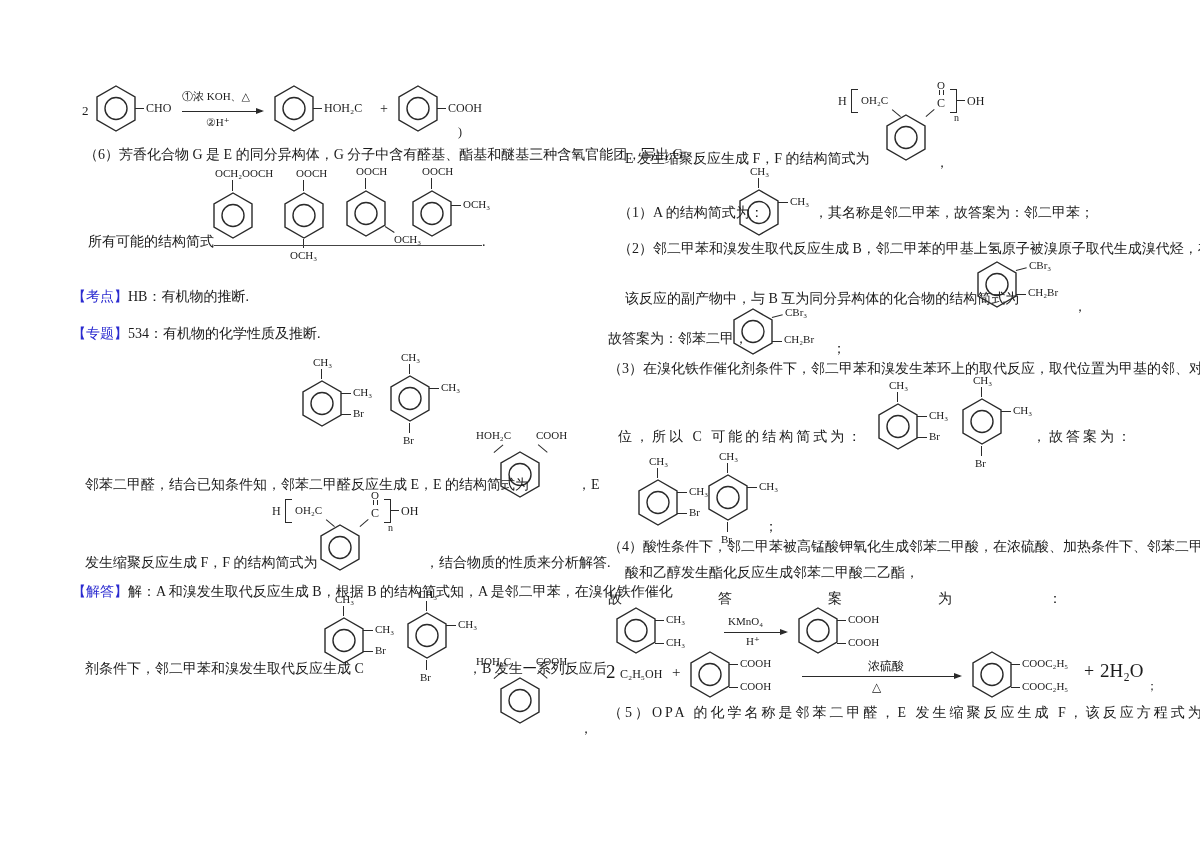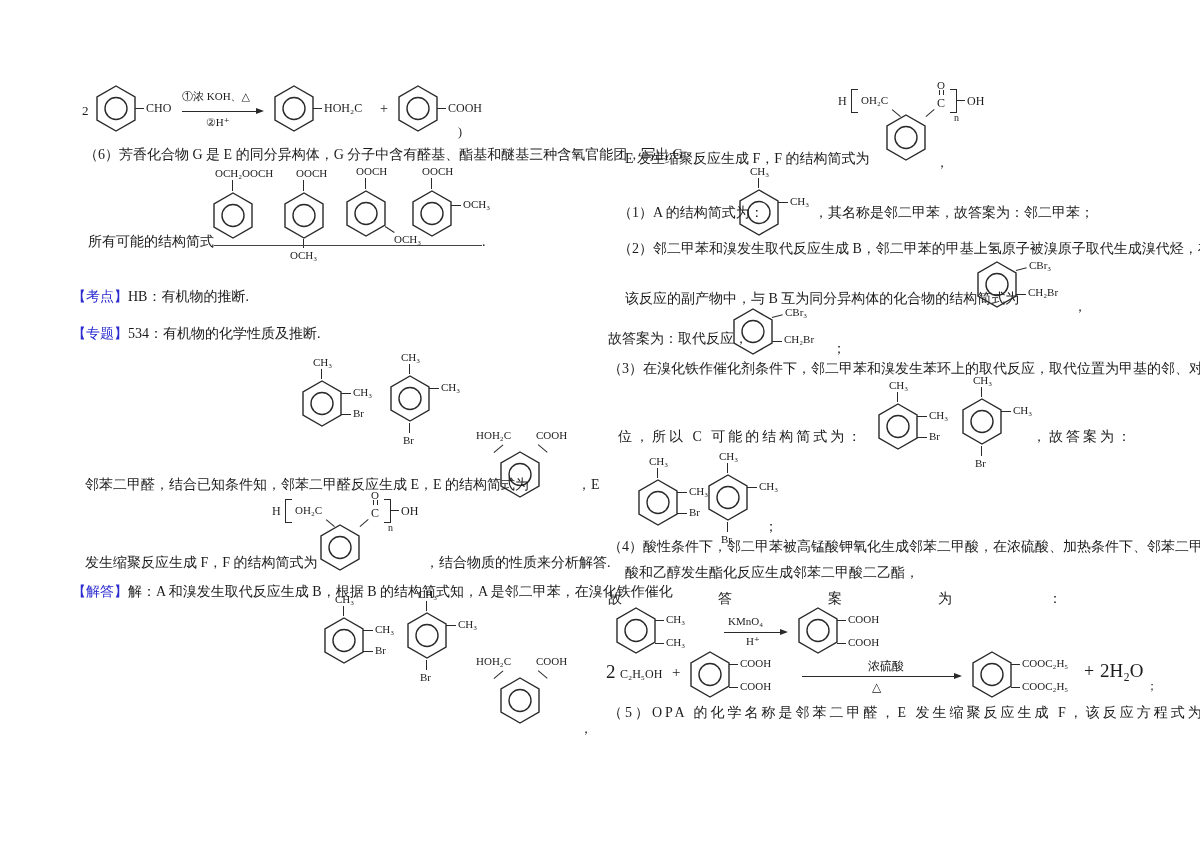--- a/index.html
+++ b/index.html
@@ -192,20 +192,24 @@
     <div class="bdv" style="left:21px;top:12px;height:10px"></div>
     <svg class="at" width="44" height="49" style="left:0;top:22px">
         <use href="#benz"></use>
       </svg>
     <div class="bd" style="left:41px;top:36px;width:10px"></div>
     <span class="cl" style="left:53px;top:30px">CH₃</span>
     <div class="bdv" style="left:21px;top:71px;height:10px"></div>
     <span class="cl" style="left:15px;top:83px">Br</span>
   </div>
 
+  <div class="line" style="left:85px;top:660px">
+    <span>剂条件下，邻二甲苯和溴发生取代反应生成 C</span>
+    <span class="at" style="left:383px;top:0">，B 发生一系列反应后</span>
+  </div>
 
   <div class="st" style="left:476px;top:656px">
     <span class="cl" style="left:0;top:0">HOH₂C</span>
     <span class="cl" style="left:60px;top:0">COOH</span>
     <div class="bd" style="left:18px;top:22px;width:12px;transform:rotate(-40deg)"></div>
     <div class="bd" style="left:62px;top:14px;width:12px;transform:rotate(40deg)"></div>
     <svg class="at" width="44" height="49" style="left:22px;top:20px">
         <use href="#benz"></use>
       </svg>
   </div>
@@ -263,21 +267,21 @@
     <svg class="at" width="44" height="49" style="left:0;top:4px">
         <use href="#benz"></use>
       </svg>
     <div class="bd" style="left:41px;top:14px;width:11px;transform:rotate(-14deg)"></div>
     <span class="cl" style="left:54px;top:4px">CBr₃</span>
     <div class="bd" style="left:41px;top:38px;width:10px"></div>
     <span class="cl" style="left:53px;top:31px">CH₂Br</span>
   </div>
 
   <div class="line" style="left:608px;top:330px">
-    <span>故答案为：取代反应，</span>
+    <span>故答案为：邻苯二甲，</span>
     <span class="at" style="left:224px;top:10px">；</span>
   </div>
 
   <div class="st" style="left:731px;top:303px">
     <svg class="at" width="44" height="49" style="left:0;top:4px">
         <use href="#benz"></use>
       </svg>
     <div class="bd" style="left:41px;top:14px;width:11px;transform:rotate(-14deg)"></div>
     <span class="cl" style="left:54px;top:4px">CBr₃</span>
     <div class="bd" style="left:41px;top:38px;width:10px"></div>

